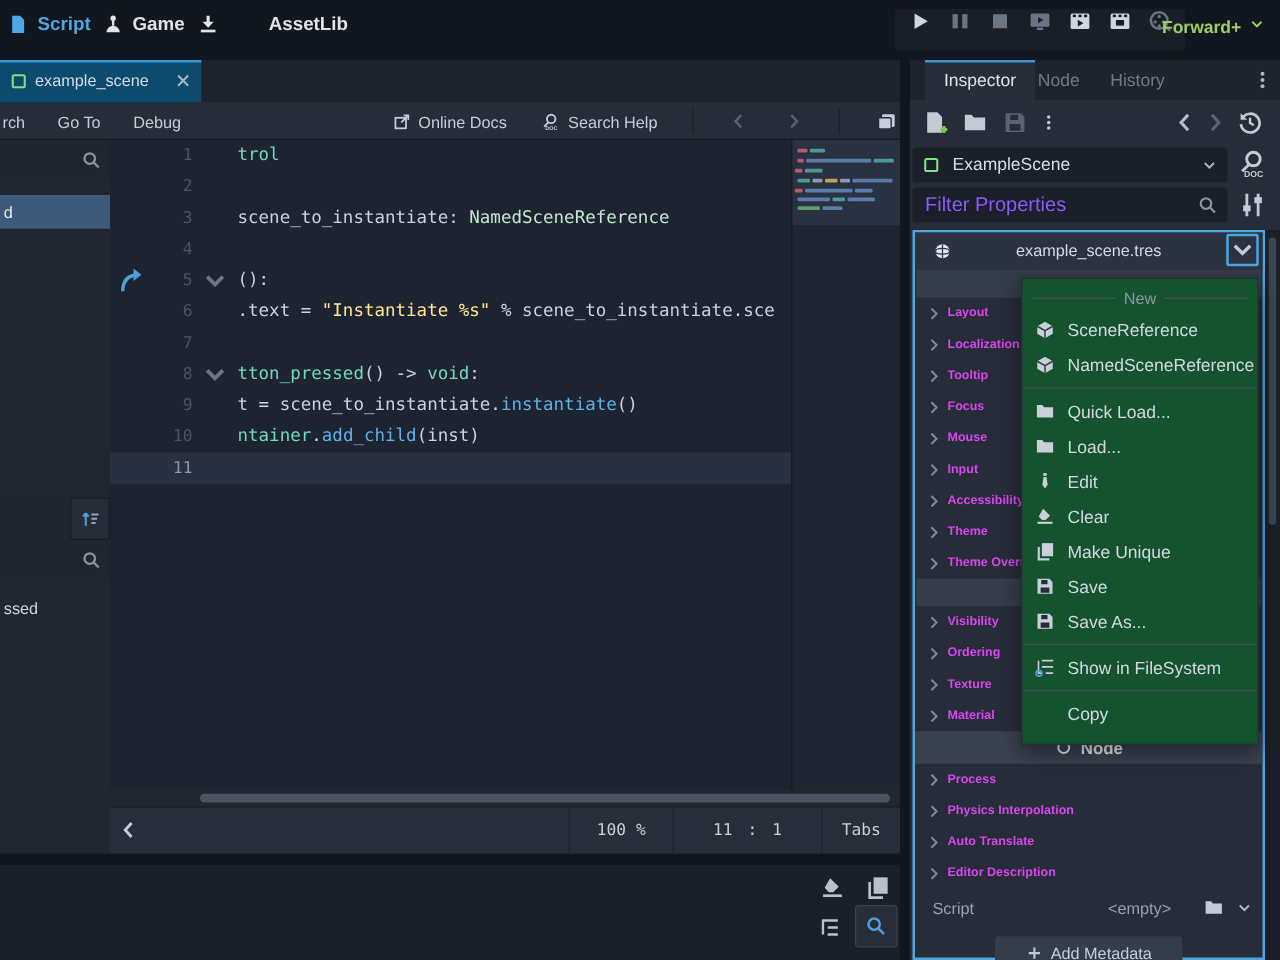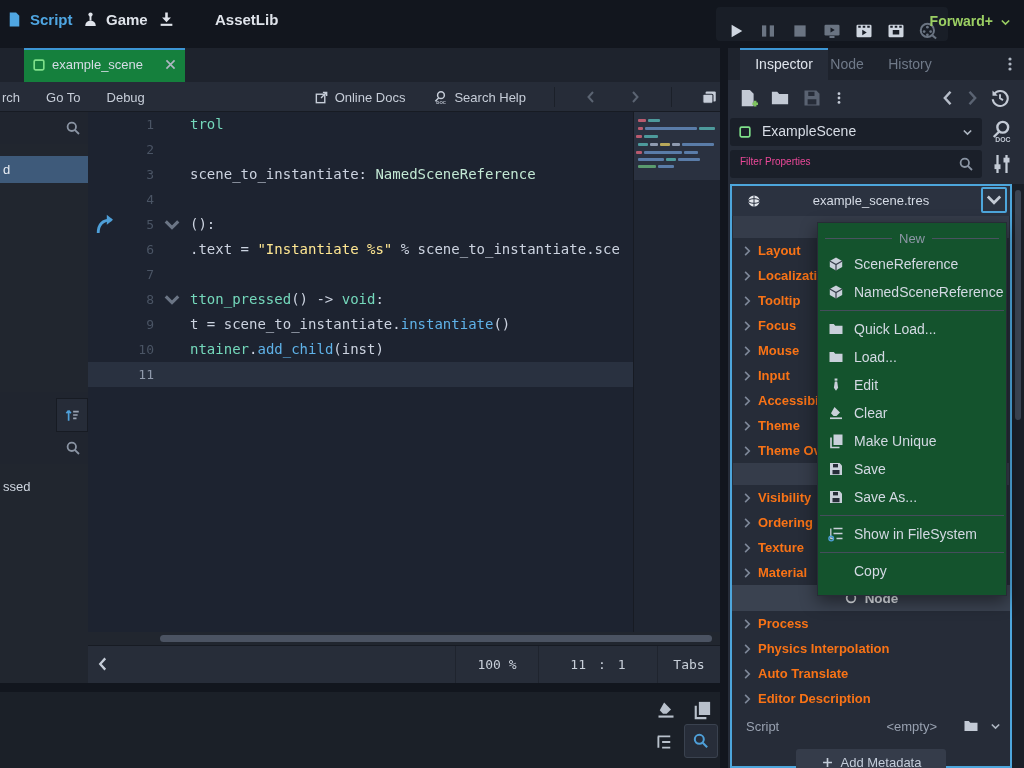--- a/index.html
+++ b/index.html
@@ -1,36 +1,36 @@
 <!DOCTYPE html>
 <html style="--accent: #3d96d4; --focus: #4da6dc; --green: #9bcf63; --sel: #3e5a7a; --str: #ffe792; --type: #74d8bb; --utype: #c2e8d4; --call: #5fb2e8; --codetext: #ccd3e0;"><head>
 <meta charset="utf-8">
 <style>
   html,body{margin:0;padding:0;background:#0d1016;}
   #app{position:relative;width:1024px;height:768px;overflow:hidden;background:#20252f;
        font-family:"Liberation Sans",sans-serif;color:#d2d8e2;-webkit-font-smoothing:antialiased;}
   .abs{position:absolute;}
-  .flex{display:flex;align-items:flex-end;margin-left:28px;}
+  .flex{display:flex;align-items:flex-start;margin-left:28px;}
   svg{display:block;}
 
   
   #topbar{left:0;top:0;width:1024px;height:48px;background:#12161e;}
   .main-tab{position:absolute;top:11px;display:flex;align-items:center;gap:7px;font-weight:bold;font-size:15px;color:#dfe3ea;cursor:default;}
   .main-tab .ticon{width:17px;height:17px;color:#dfe3ea;}
   .main-tab.active{color:#4fa6e2;}
   .main-tab.active .ticon{color:#4fa6e2;}
   #playblock{left:688px;top:7px;width:232px;height:34px;background:#191e27;border-radius:4px;justify-content:center;gap:12px;}
   .pbtn{width:20px;height:20px;color:#cfd6e0;}
   .pbtn.dim{color:#6a7482;}
   #renderer{right:12px;top:13px;gap:6px;color:var(--green);font-weight:bold;font-size:14px;}
   #renderer .chev{width:13px;height:13px;color:var(--green);}
 
   
   #scenetabbar{left:0;top:48px;width:720px;height:34px;background:#1e232d;}
-  #scenetab{left:0;top:0;width:161px;height:34px;background:#15803d;margin-left:24px;}
+  #scenetab{left:0;top:0;width:161px;height:34px;background:#0c4a6e;}
   #scenetab::before{content:"";position:absolute;left:0;top:0;width:100%;height:2px;background:var(--accent);}
   #scenetab .gicon{position:absolute;left:8px;top:10px;width:14px;height:14px;}
   #scenetab .lbl{position:absolute;left:28px;top:9px;font-size:13px;color:#d6dce6;}
   #scenetab .x{position:absolute;right:8px;top:10px;width:13px;height:13px;color:#aeb6c2;}
   #newtab{left:169px;top:57px;width:17px;height:17px;color:#9aa3b2;}
   #expandbtn{left:697px;top:55px;width:20px;height:20px;color:#c6cdd8;}
 
   #scripttoolbar{left:0;top:82px;width:720px;height:30px;background:#262c38;border-bottom:1px solid #171b23;box-sizing:border-box;}
   .mnu{font-size:13px;color:#c6cdd8;}
   #stb-left{position:absolute;left:2px;top:0;height:30px;display:flex;align-items:center;gap:26px;}
@@ -100,36 +100,36 @@
   .itb{position:absolute;top:8px;width:20px;height:20px;color:#c3cad5;}
   .itb.dim{color:#5a6372;}
 
   #nodebox{position:absolute;left:2px;top:70px;width:252px;height:28px;background:#1a1f29;border-radius:3px;}
   #nodebox .gicon{position:absolute;left:8px;top:7px;width:14px;height:14px;}
   #nodebox .lbl{position:absolute;left:32px;top:5px;font-size:14px;color:#d8dde6;}
   #nodebox .chev{position:absolute;right:8px;top:8px;width:13px;height:13px;color:#aeb6c2;}
   #docbtn{position:absolute;left:262px;top:71px;width:24px;height:24px;color:#c3cad5;}
 
   #filterbox{position:absolute;left:2px;top:102px;width:252px;height:28px;background:#1a1f29;border-radius:3px;}
-  #filterbox .ph{position:absolute;left:10px;top:6px;font-size:10px;color:#ec4899;}
+  #filterbox .ph{position:absolute;left:10px;top:6px;font-size:16px;color:#8b5cf6;}
   #filterbox .mag{position:absolute;right:8px;top:6px;width:16px;height:16px;color:#8a94a3;}
   #toolsbtn{position:absolute;left:262px;top:104px;width:24px;height:24px;color:#c3cad5;}
 
   #content{left:730px;top:184px;width:282px;height:584px;border:2px solid var(--focus);box-sizing:border-box;background:#262c38;}
   #resrow{position:absolute;left:0;top:0;width:278px;height:30px;background:#2b3240;}
   #resrow .sph{position:absolute;left:14px;top:7px;width:16px;height:16px;color:#e4e8ee;}
   #resrow .lbl{position:absolute;left:0;width:278px;text-align:center;top:7px;font-size:13px;color:#d5dbe5;}
   #res-dd{position:absolute;right:3px;top:1px;width:26px;height:26px;border:2px solid var(--focus);border-radius:2px;box-sizing:border-box;}
   #res-dd .chev{margin:4px auto;width:13px;height:13px;color:#c3cad5;}
 
   #props{position:absolute;left:0;top:30px;width:278px;height:552px;overflow:hidden;}
   .prop-spacer{height:22px;background:#353c4a;margin:0 1px;}
   .prop-group{height:25px;display:flex;align-items:center;}
   .prop-group .chev{width:12px;height:12px;margin-left:9px;color:#7e8899;flex:none;}
-  .prop-group .lbl{margin-left:5px;font-weight:bold;font-size:13px;color:#f97316;white-space:nowrap;}
+  .prop-group .lbl{margin-left:5px;font-weight:bold;font-size:10px;color:#d946ef;white-space:nowrap;}
   .prop-cat{height:26px;background:#3a4250;display:flex;align-items:center;justify-content:center;gap:7px;}
   .prop-cat .cicon{width:14px;height:14px;color:#e8ecf1;}
   .prop-cat .lbl{font-weight:bold;font-size:13.5px;color:#e8ecf1;}
   #scriptrow{height:30px;display:flex;align-items:center;}
   #scriptrow .lbl{margin-left:14px;font-size:13px;color:#98a1b0;}
   #scriptrow .sp{flex:1;}
   #scriptrow .val{font-size:13px;color:#98a1b0;}
   #scriptrow .fold-ic{width:16px;height:16px;color:#c3cad5;margin-left:26px;}
   #scriptrow .chev{width:13px;height:13px;color:#aeb6c2;margin-left:10px;margin-right:8px;}
   #metarow{height:34px;display:flex;align-items:flex-start;justify-content:center;padding-top:8px;}

